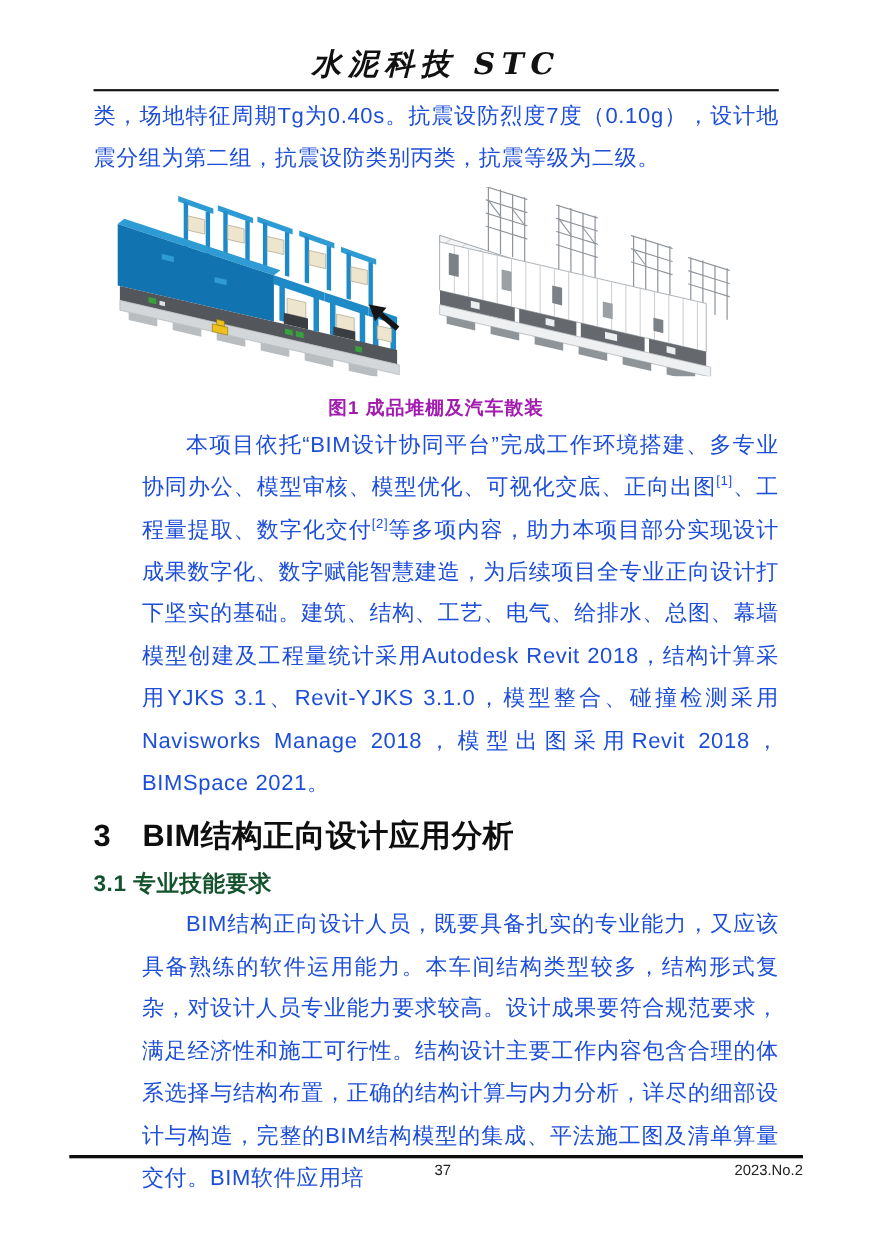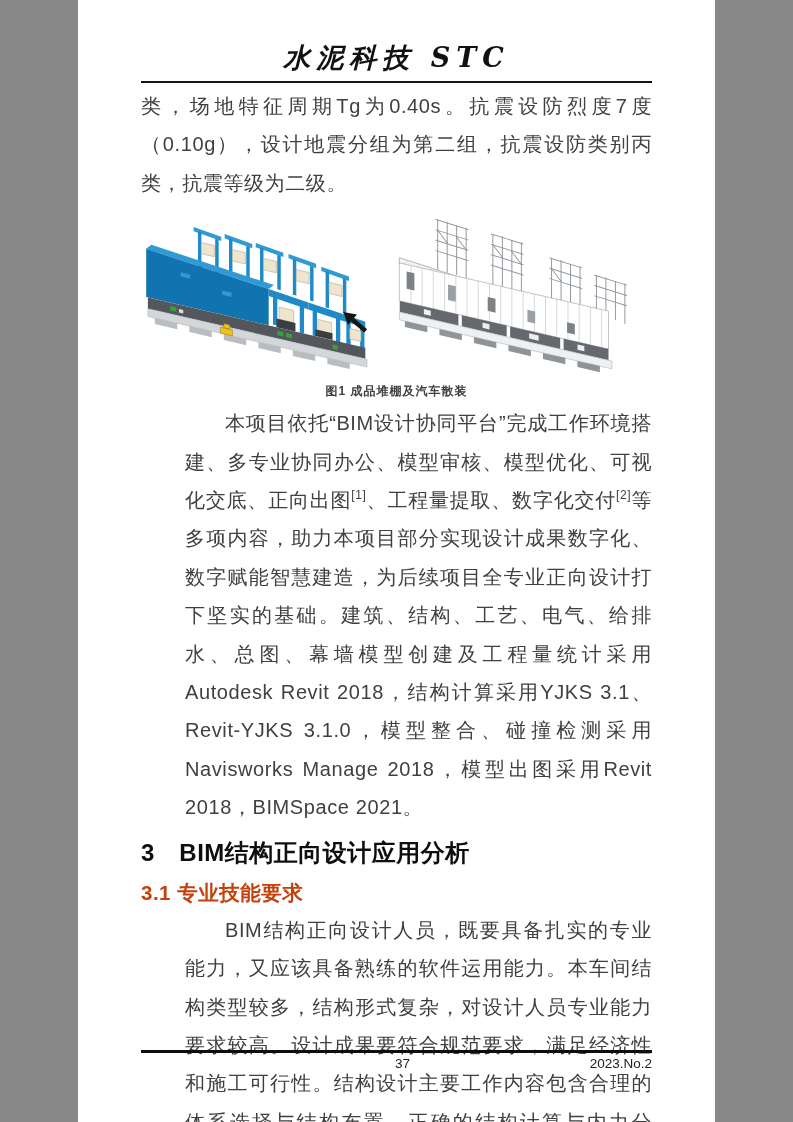--- a/index.html
+++ b/index.html
@@ -1,25 +1,25 @@
 <!DOCTYPE html>
 <html><head>
 <meta charset="utf-8">
 <style>
   html,body{margin:0;padding:0;background:#888;}
   .page{
     position:relative;
-    width:637px;height:1122px;
+    width:793px;height:1122px;
     margin:0 auto;
     background:#ffffff;
     font-family:"Liberation Sans", sans-serif;
     color:#1a1a1a;
     overflow:hidden;
     box-sizing:border-box;
-    padding:0 63px;
+    padding:0 85px;
   }
   .journal-header{
     margin-top:40px;
     text-align:center;
     font-family:"DejaVu Serif", serif;
     font-style:italic;
     font-weight:bold;
     font-size:27px;
     letter-spacing:6px;
     color:#111;
@@ -28,52 +28,52 @@
     margin-top:5px;
     border-top:2px solid #151515;
     height:0;
   }
   .body-para{
     margin:4px 0 0 0;
     font-size:20px;
     line-height:38.4px;
     text-align:justify;
     letter-spacing:0.6px;
-    color:#404040;
+    color:#1d4ed8;
   }
   .indent{text-indent:2em;margin-left:44px;}
   sup{font-size:12px;line-height:0;}
   .figure-block{margin-top:6px;}
   .figure-images{
     display:flex;
     justify-content:center;
     align-items:flex-start;
     gap:2px;
   }
   .figure-caption{
     text-align:center;
     font-weight:bold;
-    font-size:12px;
-    margin-top:3px;
+    font-size:17px;
+    margin-top:17px;
     letter-spacing:1px;
-    color:#404040;
+    color:#a21caf;
   }
   .sec-heading{
     margin:10px 0 6px 0;
-    font-size:24px;
+    font-size:28px;
     font-weight:bold;
     color:#0e0e0e;
     white-space:pre-wrap;
     letter-spacing:0.5px;
   }
   .sub-heading{
     margin:10px 0 4px 0;
     font-size:20.5px;
     font-weight:bold;
-    color:#c2410c;
+    color:#14532d;
     white-space:pre-wrap;
     letter-spacing:0.5px;
   }
   .page-footer{
     position:absolute;
     left:63px;right:63px;top:1050px;
   }
   .footer-rule{
     border-top:3px solid #0d0d0d;
     height:0;

